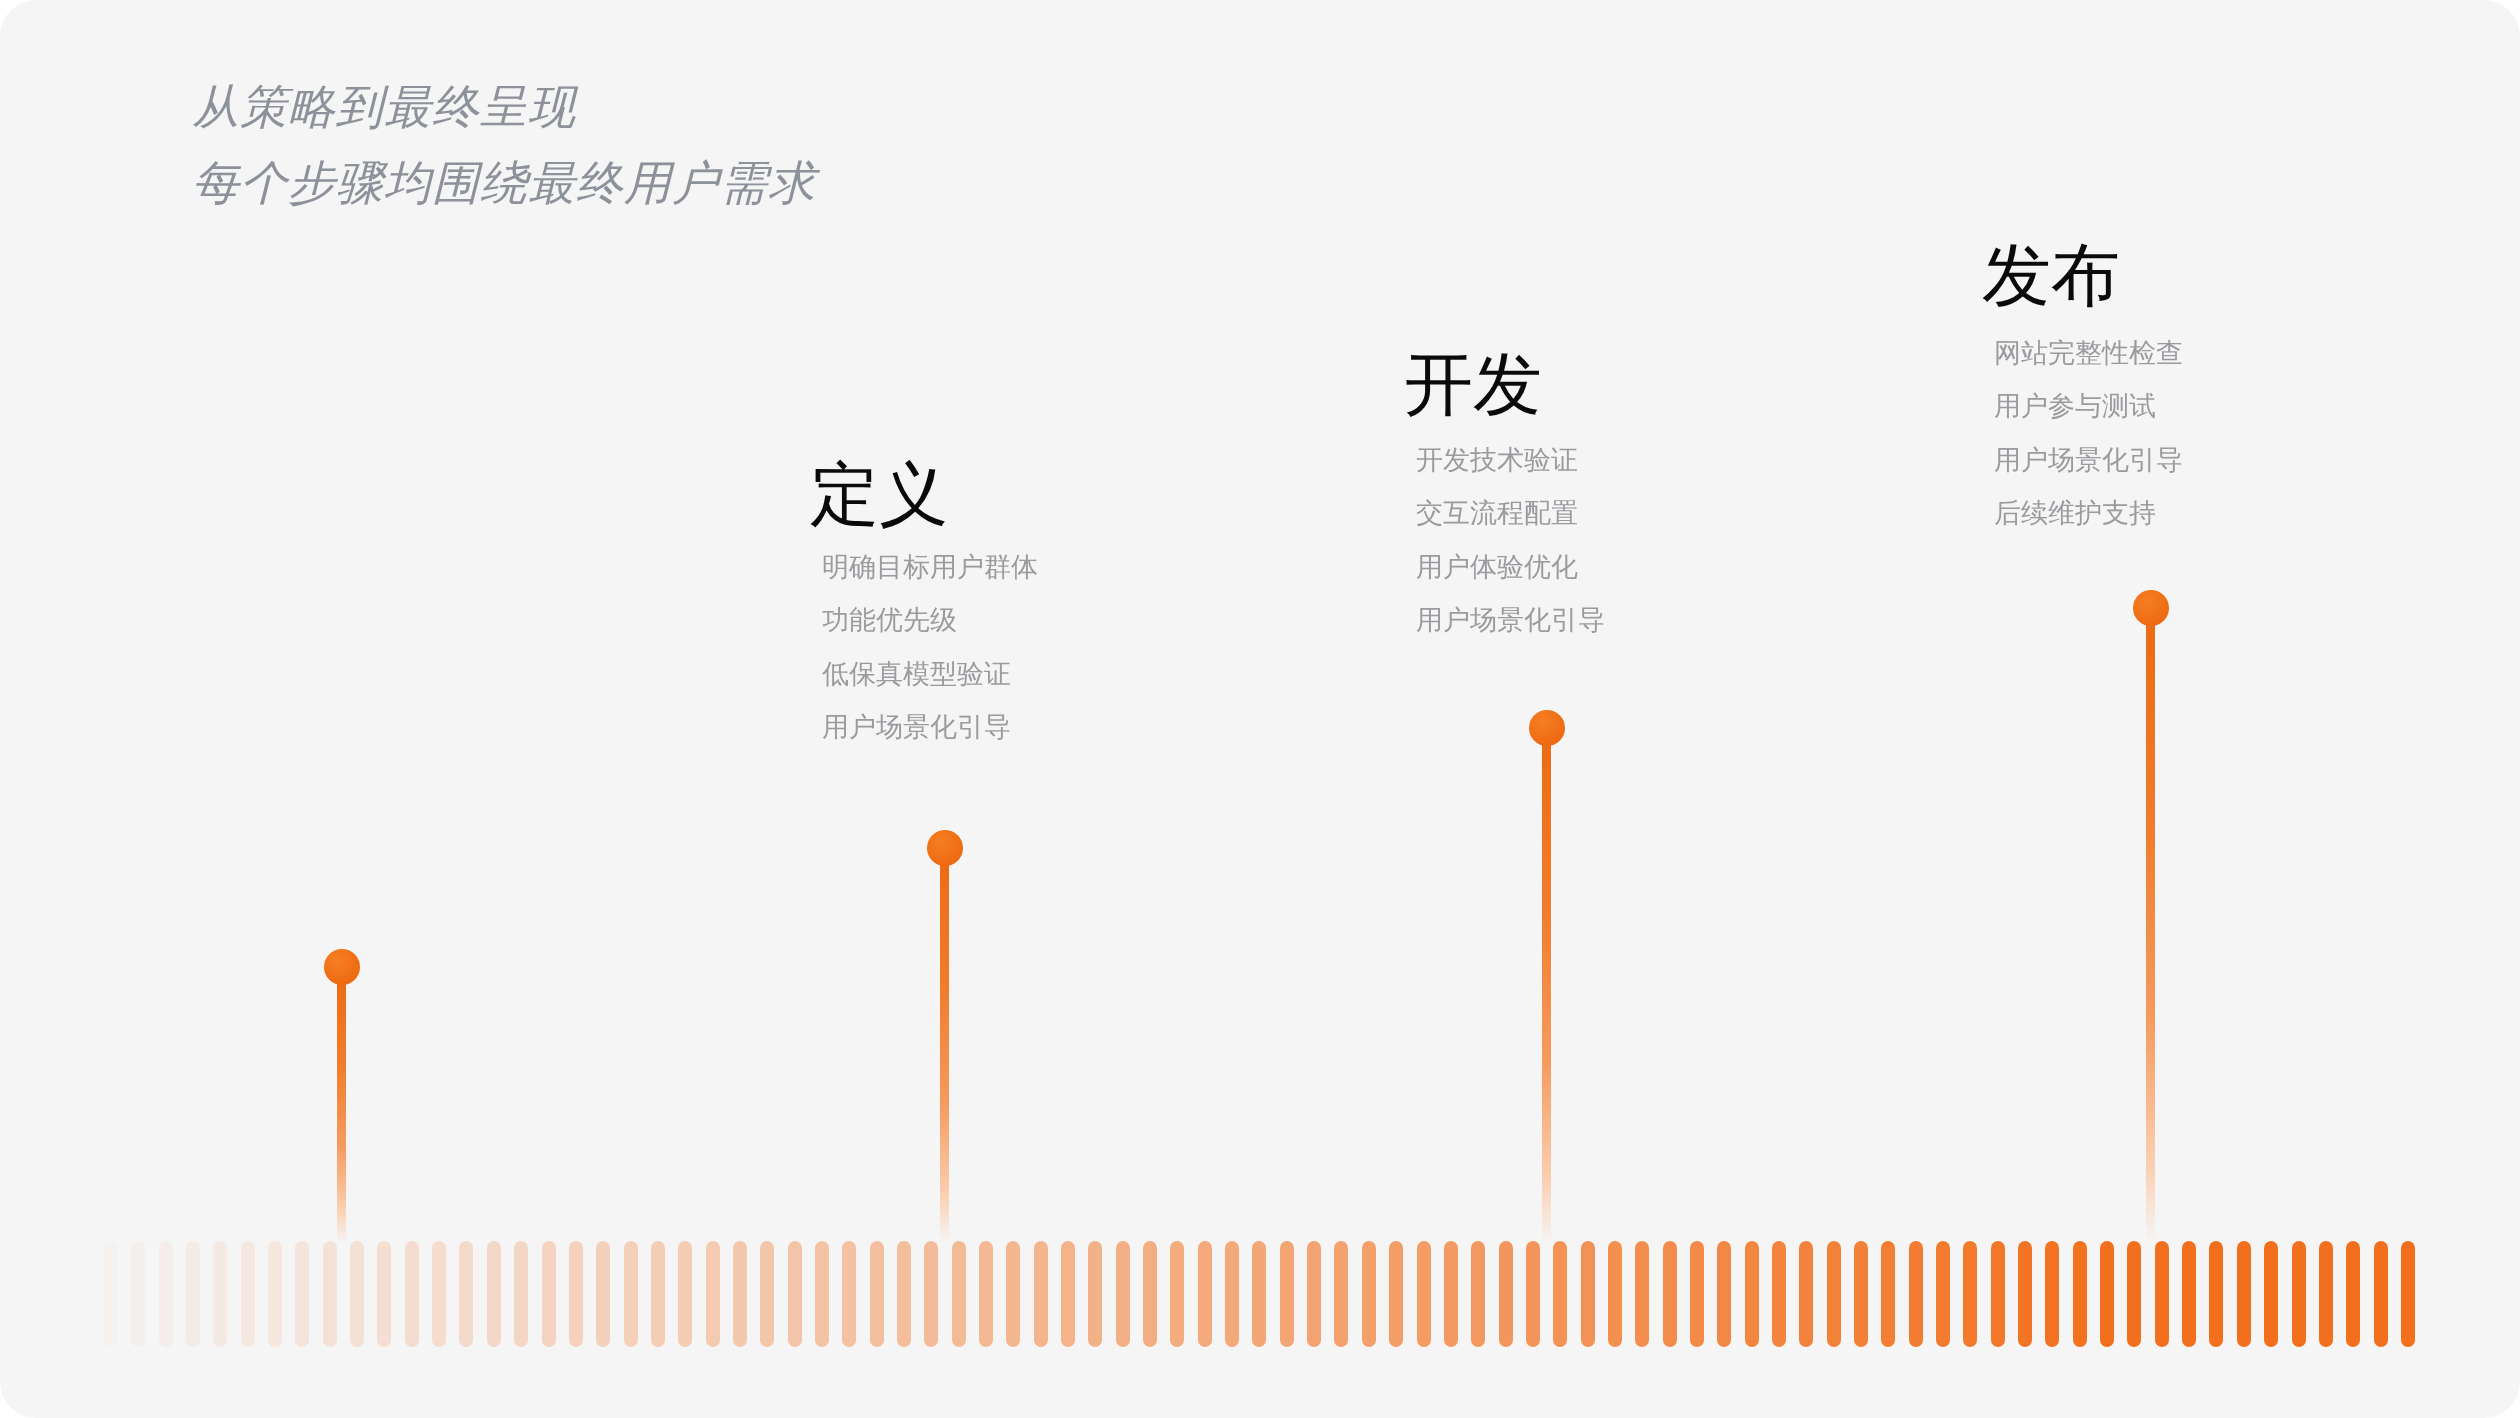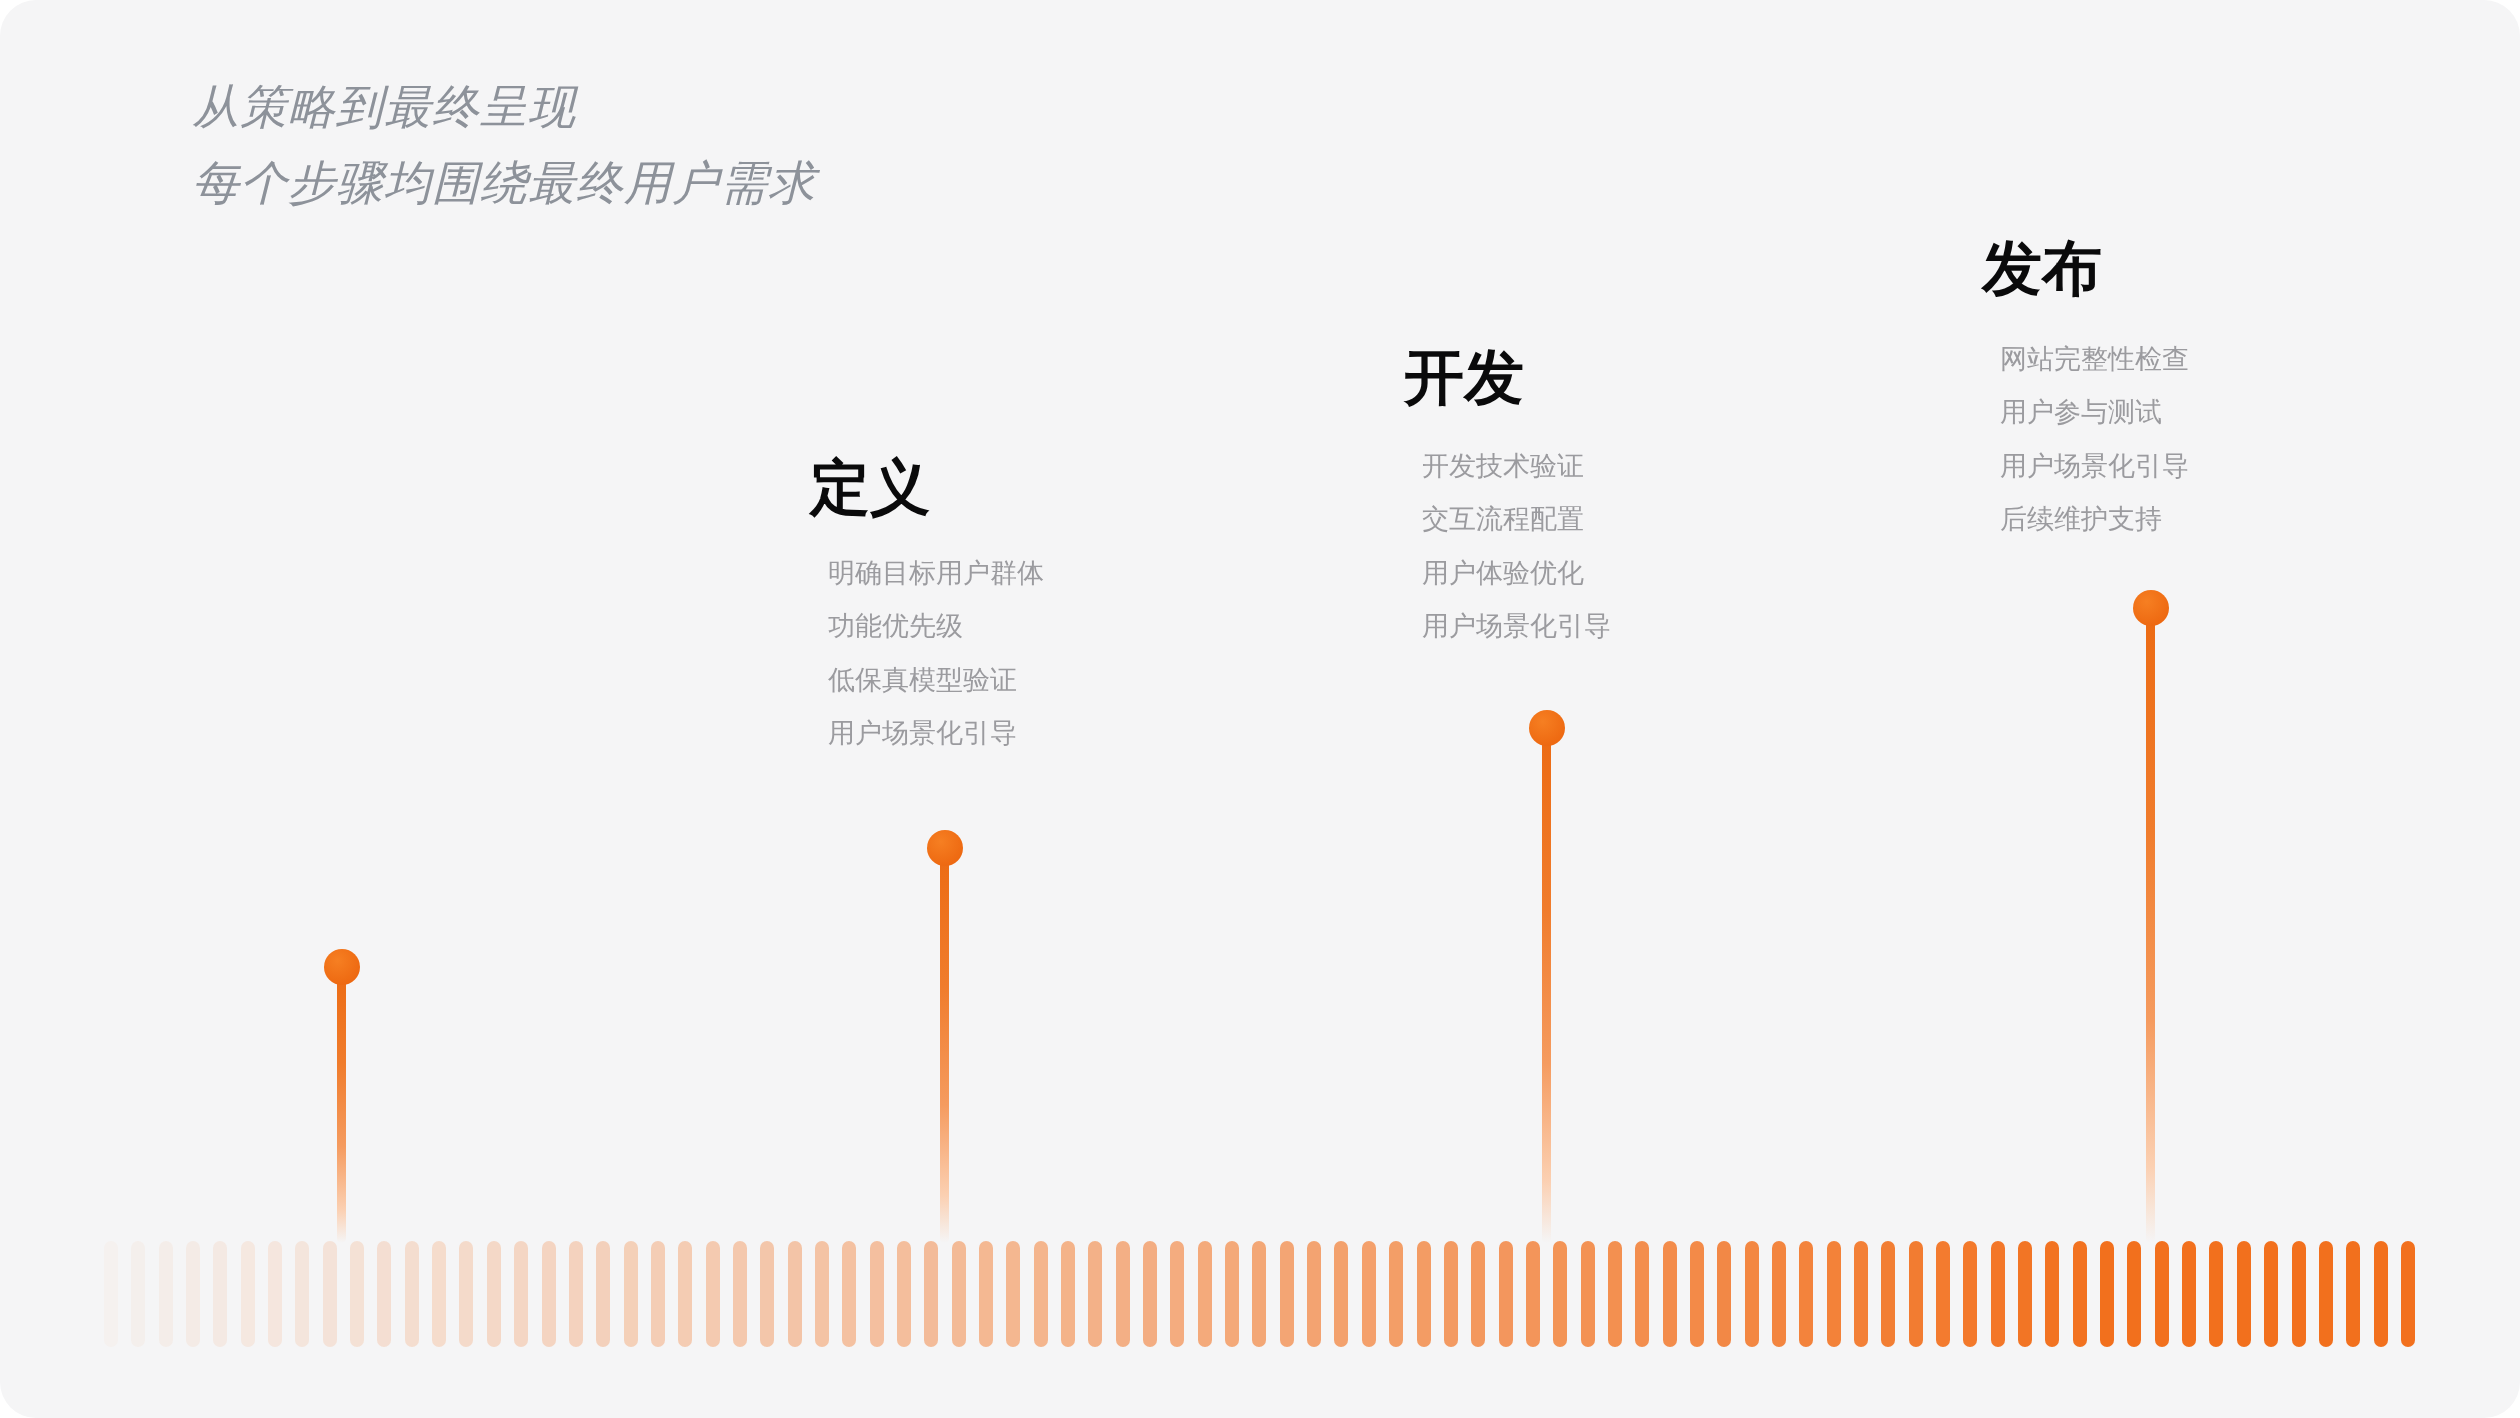--- a/index.html
+++ b/index.html
@@ -24,33 +24,33 @@
     font-size:47px;line-height:76px;
     letter-spacing:1px;
     font-weight:500;
     color:var(--header-color);
     white-space:nowrap;
     font-style:italic;
   }
   
   .stage-title{
     position:absolute;
-    font-size:60px;line-height:94px;
-    font-weight:700;
+    font-size:69px;line-height:94px;
+    font-weight:400;
     color:var(--title-color);
     white-space:nowrap;
   }
   .s1-title{left:212px;top:544px}
   .s2-title{left:810px;top:391px}
   .s3-title{left:1404px;top:281px}
   .s4-title{left:1982px;top:172px}
   
   .stage-items{
     position:absolute;
-    margin:16px;padding:0;list-style:none;
+    margin:10px;padding:0;list-style:none;
     font-size:27px;line-height:53.3px;
     font-weight:400;
     color:var(--item-color);
     white-space:nowrap;
   }
   .s1-items{left:214px;top:688px}
   .s2-items{left:812px;top:531px}
   .s3-items{left:1406px;top:424px}
   .s4-items{left:1984px;top:317px}
   

